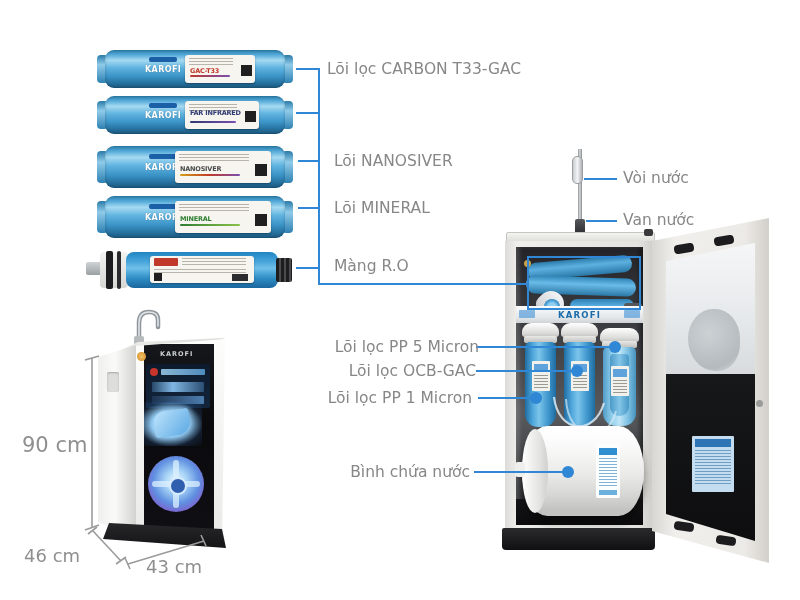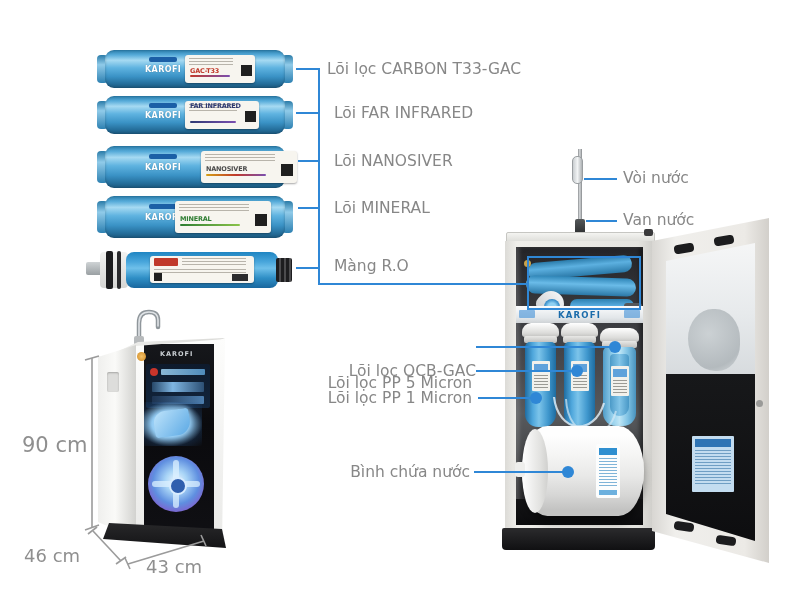--- a/index.html
+++ b/index.html
@@ -143,33 +143,33 @@
     </div>
 
     <div class="cart" style="left:97px;top:96px;width:196px;height:38px;">
       <div class="cap l"></div>
       <div class="cap r"></div>
       <div class="cbody"></div>
       <div class="cband" style="left:52px;top:7px;width:28px;"></div>
       <div class="cbrand" style="left:48px;top:15px;">KAROFI</div>
       <div class="cstick" style="left:88px;top:5px;width:74px;height:28px;">
         <div class="tlines" style="left:4px;top:3px;width:48px;height:7px;"></div>
-        <div class="cname navy" style="top:1px;">FAR INFRARED</div>
+        <div class="cname navy" style="top:8px;">FAR INFRARED</div>
         <div class="cul" style="top:20px;width:46px;background:linear-gradient(90deg,#2e3a72,#7a4fb0);"></div>
         <div class="qr" style="right:3px;top:10px;width:11px;height:11px;"></div>
       </div>
     </div>
 
     <div class="cart" style="left:97px;top:146px;width:196px;height:42px;">
       <div class="cap l"></div>
       <div class="cap r"></div>
       <div class="cbody"></div>
       <div class="cband" style="left:52px;top:8px;width:28px;"></div>
       <div class="cbrand" style="left:48px;top:17px;">KAROFI</div>
-      <div class="cstick" style="left:78px;top:5px;width:96px;height:32px;margin-left:26px;">
+      <div class="cstick" style="left:78px;top:5px;width:96px;height:32px;">
         <div class="tlines" style="left:4px;top:3px;width:70px;height:8px;"></div>
         <div class="cname dark" style="top:14px;">NANOSIVER</div>
         <div class="cul" style="top:23px;width:60px;background:linear-gradient(90deg,#d4a017,#c0392b,#7a4fb0);"></div>
         <div class="qr" style="right:4px;top:13px;width:12px;height:12px;"></div>
       </div>
     </div>
 
     <div class="cart" style="left:97px;top:196px;width:196px;height:42px;">
       <div class="cap l"></div>
       <div class="cap r"></div>
@@ -333,26 +333,25 @@
       <div class="bdot" style="left:530px;top:392px;"></div>
     <div class="bline" style="left:474px;top:471px;width:95px;"></div>
       <div class="bdot" style="left:562px;top:466px;"></div>
 
     <div class="bline" style="left:584px;top:178px;width:33px;"></div>
     <div class="bline" style="left:586px;top:220px;width:31px;"></div>
   </div>
 
   <div class="layer" style="z-index:30">
     <div class="lbl" style="left:327px;top:60px;">Lõi lọc CARBON T33-GAC</div>
-    <div class="lbl" style="left:334px;top:104px;">Lõi FAR INFRARED</div>
     <div class="lbl" style="left:334px;top:152px;">Lõi NANOSIVER</div>
     <div class="lbl" style="left:334px;top:199px;">Lõi MINERAL</div>
     <div class="lbl" style="left:334px;top:257px;">Màng R.O</div>
 
-    <div class="lbl ra" style="left:260px;top:338px;width:212px;margin-top:36px;">Lõi lọc PP 5 Micron</div>
+    <div class="lbl ra" style="left:267px;top:338px;width:212px;">Lõi lọc PP 5 Micron</div>
     <div class="lbl ra" style="left:264px;top:362px;width:212px;">Lõi lọc OCB-GAC</div>
     <div class="lbl ra" style="left:260px;top:389px;width:212px;">Lõi lọc PP 1 Micron</div>
     <div class="lbl ra" style="left:260px;top:463px;width:210px;">Bình chứa nước</div>
 
     <div class="lbl" style="left:623px;top:169px;">Vòi nước</div>
     <div class="lbl" style="left:623px;top:211px;">Van nước</div>
   </div>
 </div>
 
 </body></html>

